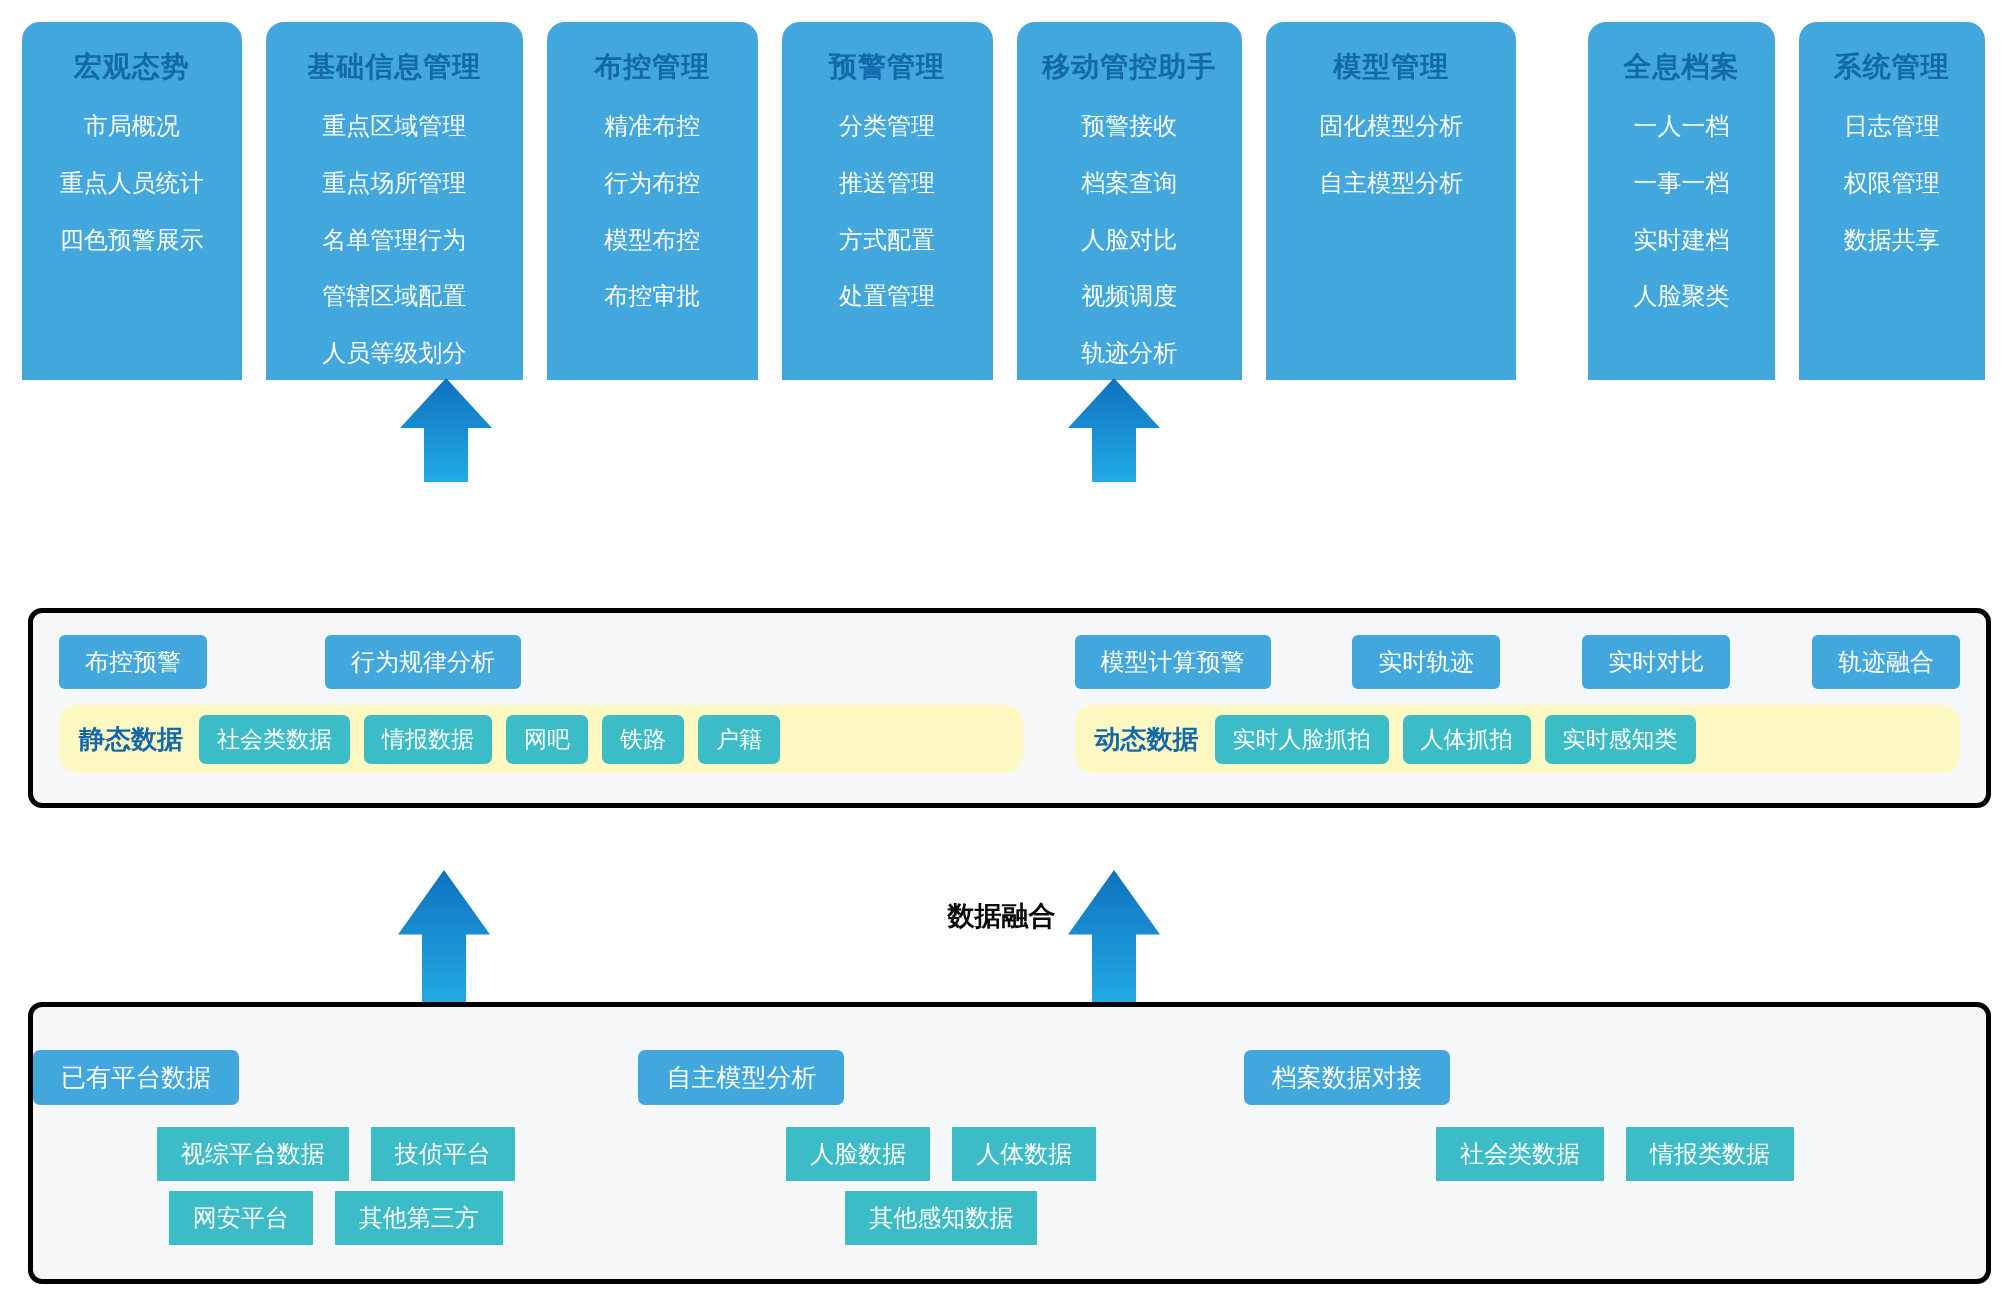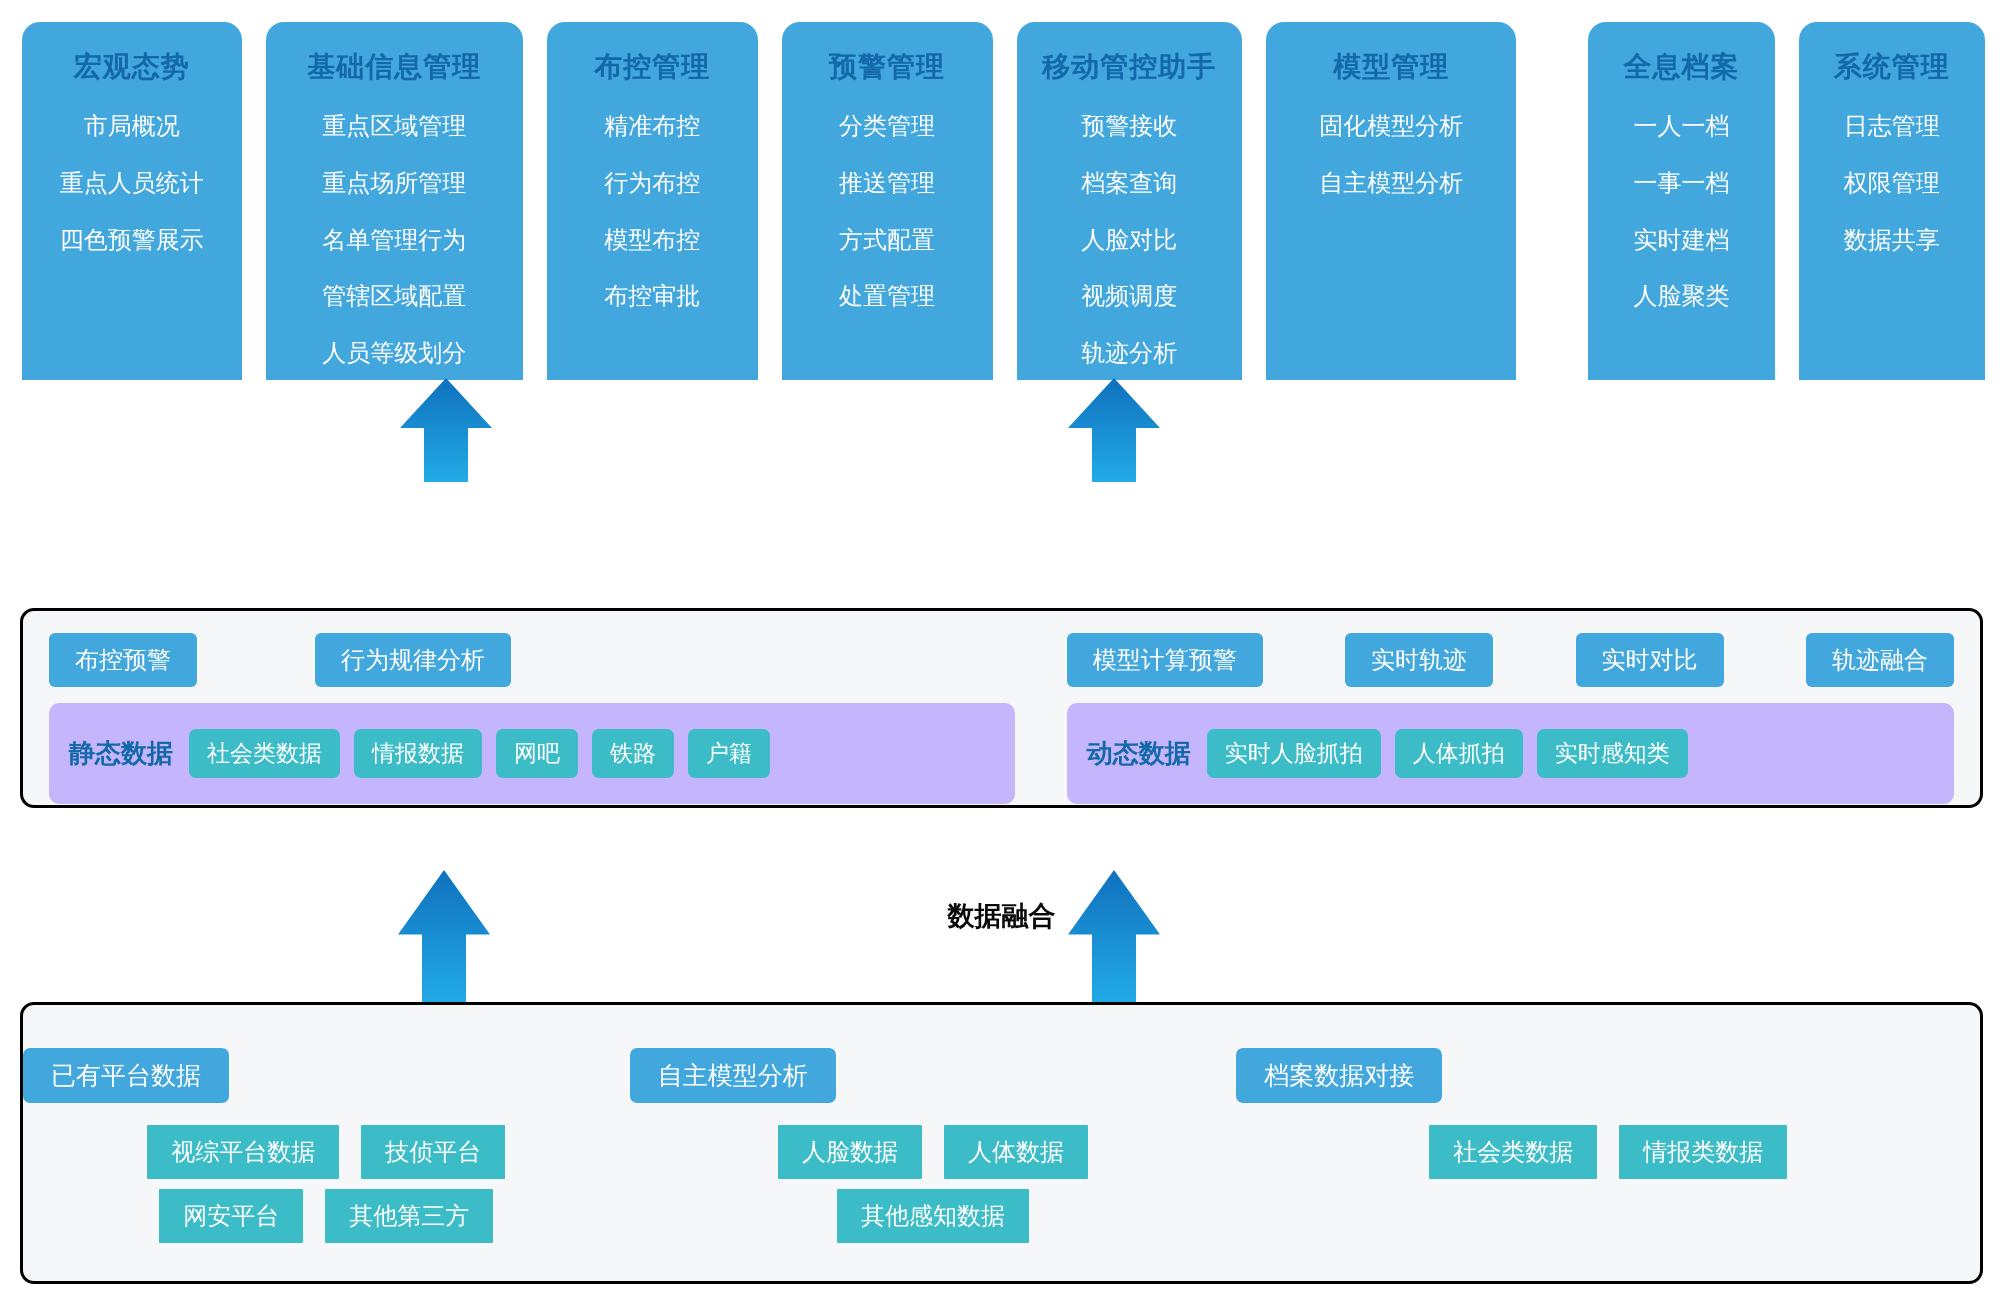--- a/index.html
+++ b/index.html
@@ -50,23 +50,23 @@
   .arrow-up {
     position: absolute;
     width: 90px;
     height: 102px;
   }
   .arrow-up svg { display: block; width: 100%; height: 100%; }
 
   
   .band {
     position: absolute;
-    left: 20px;
+    left: 28px;
     width: 1963px;
-    border: 3px solid #000000;
+    border: 5px solid #000000;
     border-radius: 14px;
     background: #F5F7F9;
   }
   #band-middle { top: 608px; height: 200px; }
 
   .band-halves {
     position: absolute;
     inset: 0;
     display: flex;
   }
@@ -90,23 +90,23 @@
     color: #ffffff;
     font-size: 24px;
     border-radius: 6px;
     padding: 11px 26px;
     white-space: nowrap;
   }
   .data-strip {
     position: absolute;
     left: 26px; right: 26px;
     top: 92px;
-    height: 101px;
-    background: #c4b5fd;
-    border-radius: 10px;
+    height: 68px;
+    background: #fef9c3;
+    border-radius: 18px;
     display: flex;
     align-items: center;
     padding: 0 20px;
   }
   .strip-label {
     color: #1268A8;
     font-size: 26px;
     font-weight: bold;
     white-space: nowrap;
     margin-right: 16px;

